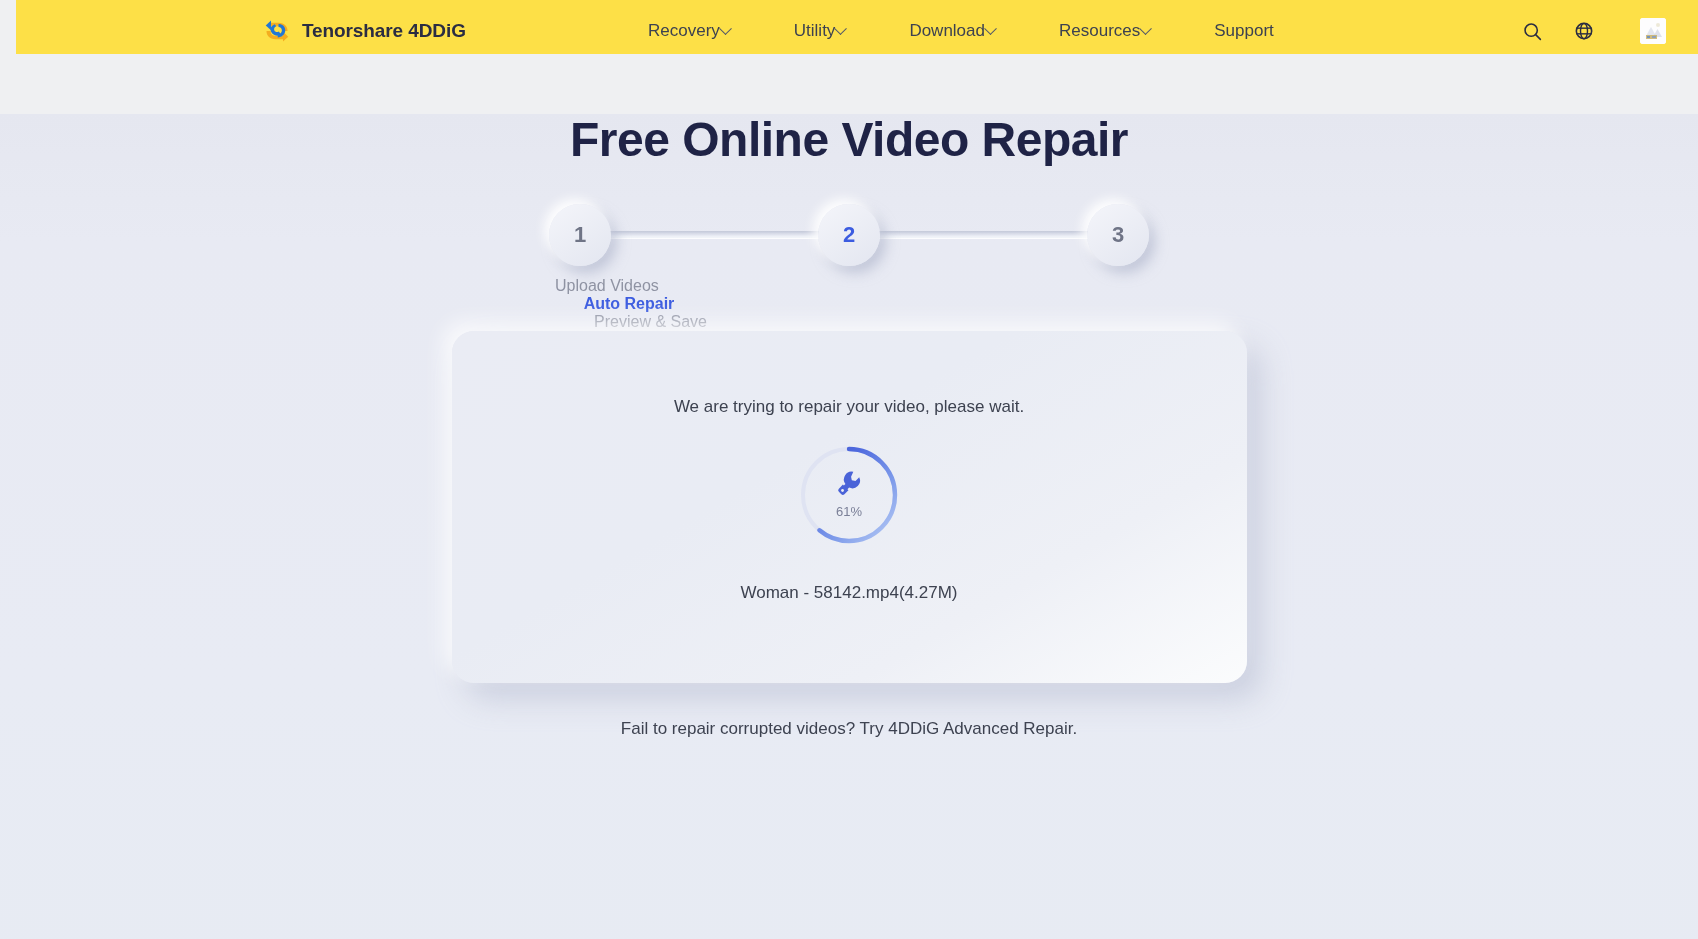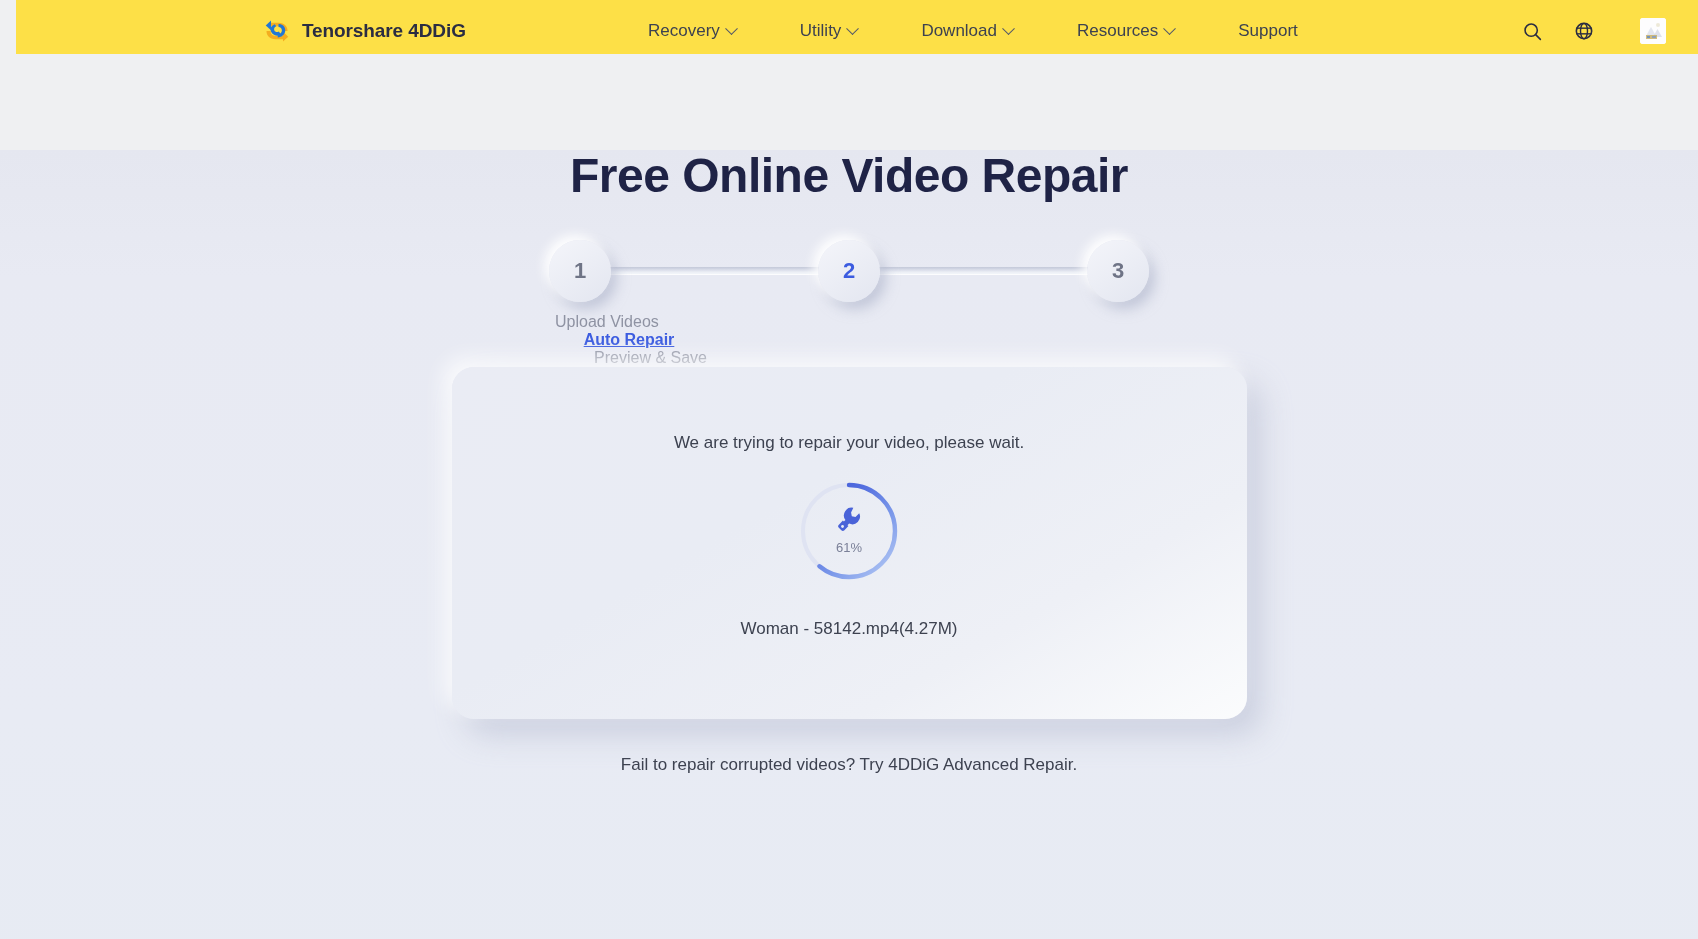--- a/index.html
+++ b/index.html
@@ -53,21 +53,21 @@
     left:600px;
     top:0;
     height:62px;
     display:flex;
     align-items:center;
     gap:0px;
   }
   .nav-item{
     display:flex;
     align-items:center;
-    gap:7px;
+    gap:1px;
     padding:0 32px;
     height:62px;
     font-size:17px;
     color:#3d4250;
     cursor:pointer;
     white-space:nowrap;
     user-select:none;
   }
   .caret{
     display:inline-block;
@@ -105,21 +105,21 @@
   .hero{
     position:relative;
     width:1698px;
     height:913px;
     background:linear-gradient(180deg,#e5e7f0 0%, #e8eaf3 14%, #e8ebf4 62%, #e7ebf3 95%, #e6eaf2 100%);
     padding-top:0;
     z-index:1;
   }
 
   .page-title{
-    margin-top:96px;
+    margin-top:60px;
     text-align:center;
     font-size:48px;
     font-weight:700;
     color:#1f2346;
     letter-spacing:-0.5px;
     line-height:1.1;
   }
   .page-subtitle{
     margin-top:30px;
     text-align:center;
@@ -192,21 +192,20 @@
     width:160px;
     text-align:center;
     cursor:pointer;
     user-select:none;
   }
   .step-label:first-child{ text-align:left; padding-left:6px; }
   .step-label:last-child{ text-align:right; padding-right:2px; }
   .step-label.is-active{
     color:#3c5ce0;
     font-weight:700;
-    text-decoration:underline;
   }
 
   
   .repair-card{
     margin:22px auto 6px auto;
     width:795px;
     height:352px;
     border-radius:22px;
     background:linear-gradient(150deg,#eaecf4 0%, #e9ecf4 40%, #eef0f6 72%, #fbfcfd 100%);
     box-shadow:-9px -9px 20px rgba(255,255,255,0.75),

